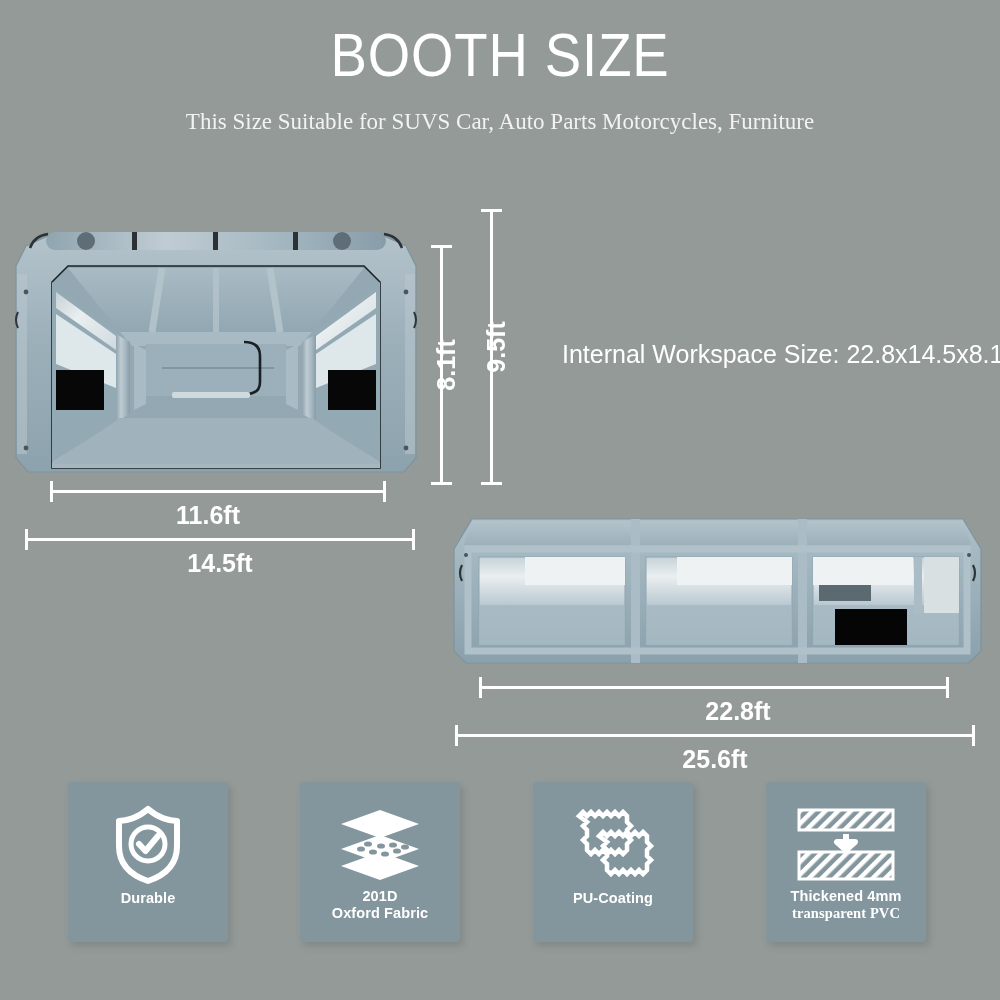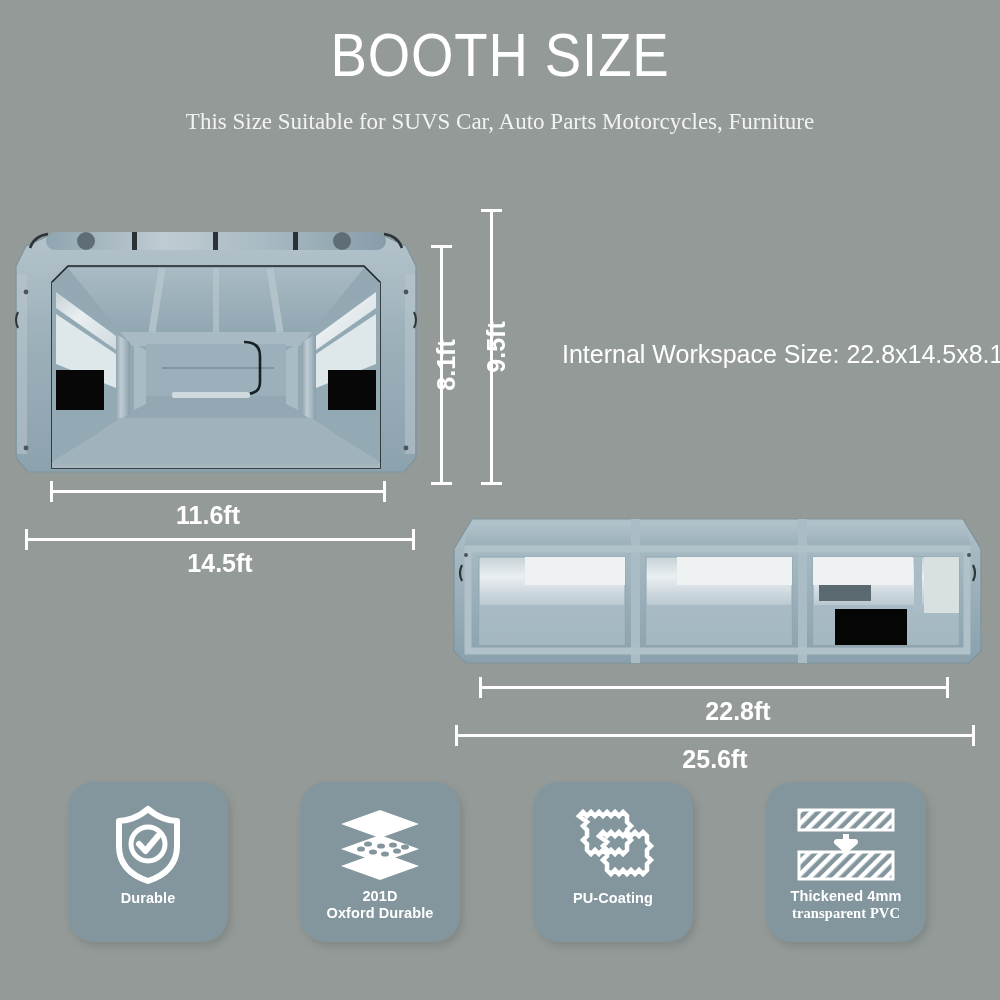--- a/index.html
+++ b/index.html
@@ -44,21 +44,21 @@
     font-size:25px;line-height:30px;white-space:nowrap;
   }
 
   
   .front-view{position:absolute;left:12px;top:222px;width:408px;height:260px;}
   .side-view{position:absolute;left:450px;top:505px;width:535px;height:165px;}
 
   
   .cards{position:absolute;left:0;top:782px;width:1000px;height:170px;}
   .card{
-    position:absolute;top:0;width:160px;height:160px;border-radius:26px;
+    position:absolute;top:0;width:160px;height:160px;border-radius:4px;
     background:#83969d;
     box-shadow:3px 4px 7px rgba(80,90,90,.28);
     display:flex;flex-direction:column;align-items:center;justify-content:flex-start;
   }
   .card-icon{margin-top:20px;height:84px;display:flex;align-items:center;justify-content:center;}
   .card-label{
     color:#ffffff;font-weight:700;font-size:14.5px;line-height:17px;
     text-align:center;margin-top:4px;letter-spacing:.1px;
     font-family:"Liberation Sans",sans-serif;
   }
@@ -276,21 +276,21 @@
           <ellipse cx="50" cy="50" rx="4" ry="2.6" fill="#83969d"></ellipse>
           <ellipse cx="62" cy="47" rx="4" ry="2.6" fill="#83969d"></ellipse>
           <ellipse cx="33" cy="40" rx="4" ry="2.6" fill="#83969d"></ellipse>
           <ellipse cx="46" cy="42" rx="4" ry="2.6" fill="#83969d"></ellipse>
           <ellipse cx="58" cy="41" rx="4" ry="2.6" fill="#83969d"></ellipse>
           <ellipse cx="70" cy="43" rx="4" ry="2.6" fill="#83969d"></ellipse>
           <polygon points="45,6 84,20 45,34 6,20" fill="#ffffff"></polygon>
         </svg>
       </div>
       <div class="card-label two-line">201D</div>
-      <div class="card-label" style="margin-top:0;">Oxford Durable</div>
+      <div class="card-label" style="margin-top:0;">Oxford Fabric</div>
     </div>
 
     <div class="card" style="left:533px;">
       <div class="card-icon">
         <svg width="84" height="84" viewBox="0 0 84 84">
           <g fill="none" stroke="#ffffff" stroke-width="4.5" stroke-linejoin="miter">
             <path d="M8 14 l4,-4 4,4 4,-4 4,4 4,-4 4,4 4,-4 4,4 4,-4 4,4 4,-4 4,4
                      l0,6 4,4 -4,4 0,6 4,4 -4,4 0,6
                      l-4,4 -4,-4 -4,4 -4,-4 -4,4 -4,-4 -4,4 -4,-4 -4,4 -4,-4
                      l0,-6 -4,-4 4,-4 0,-6 -4,-4 4,-4 Z"></path>

